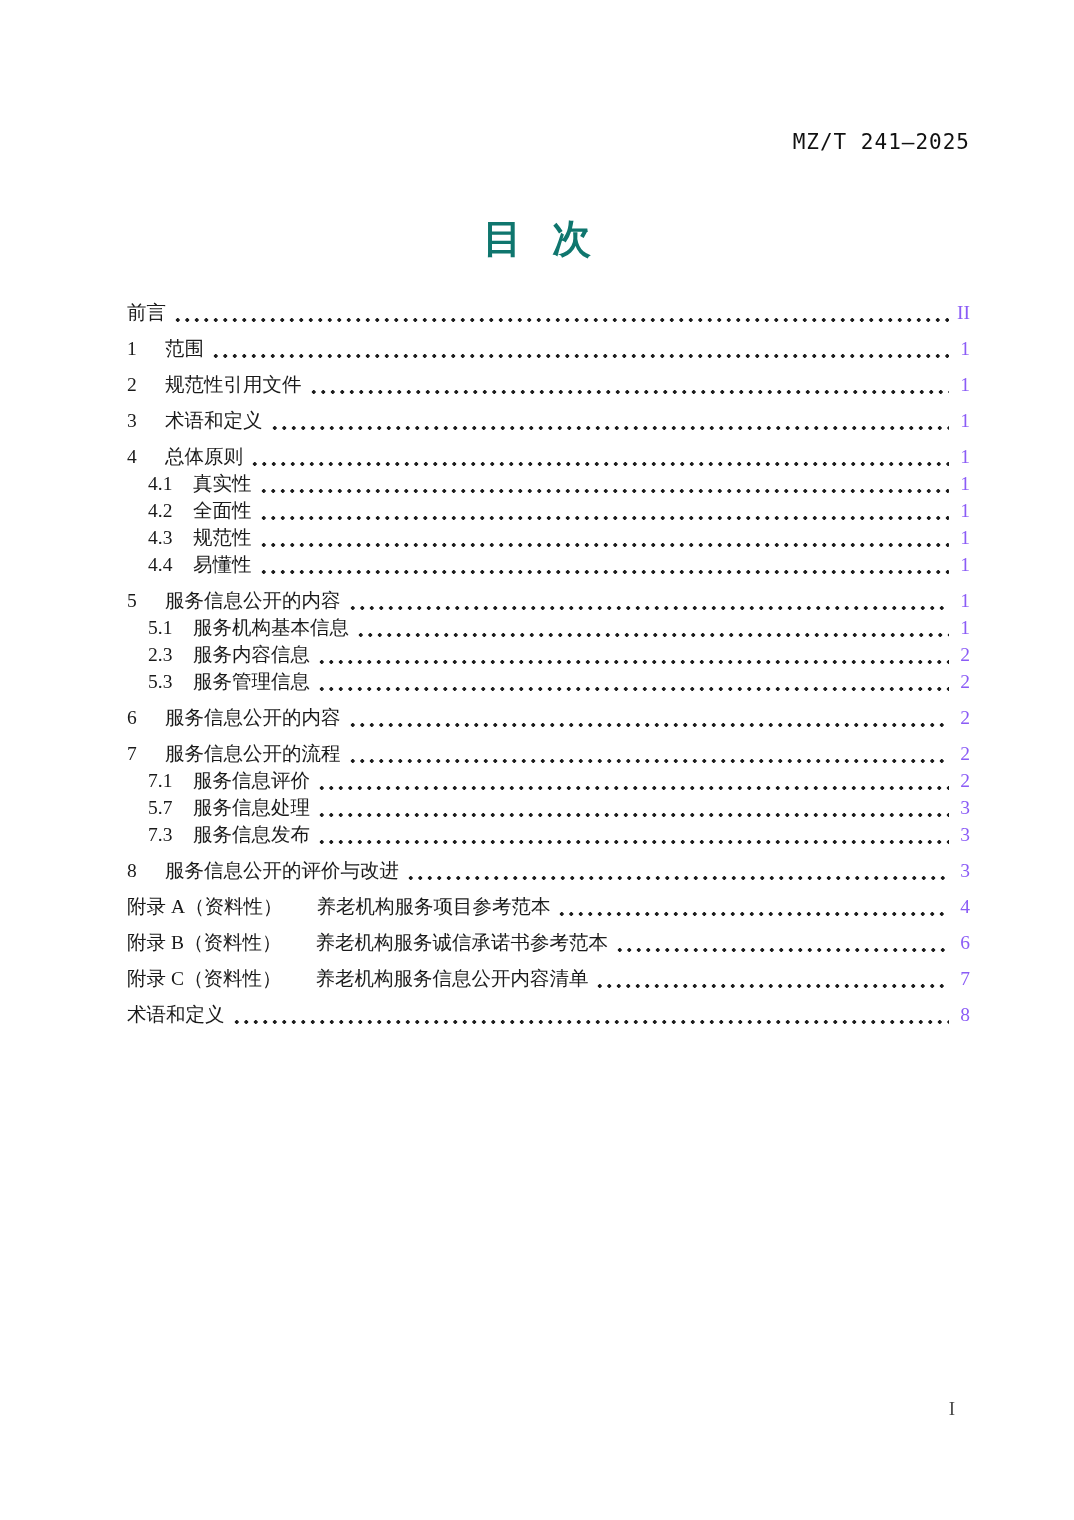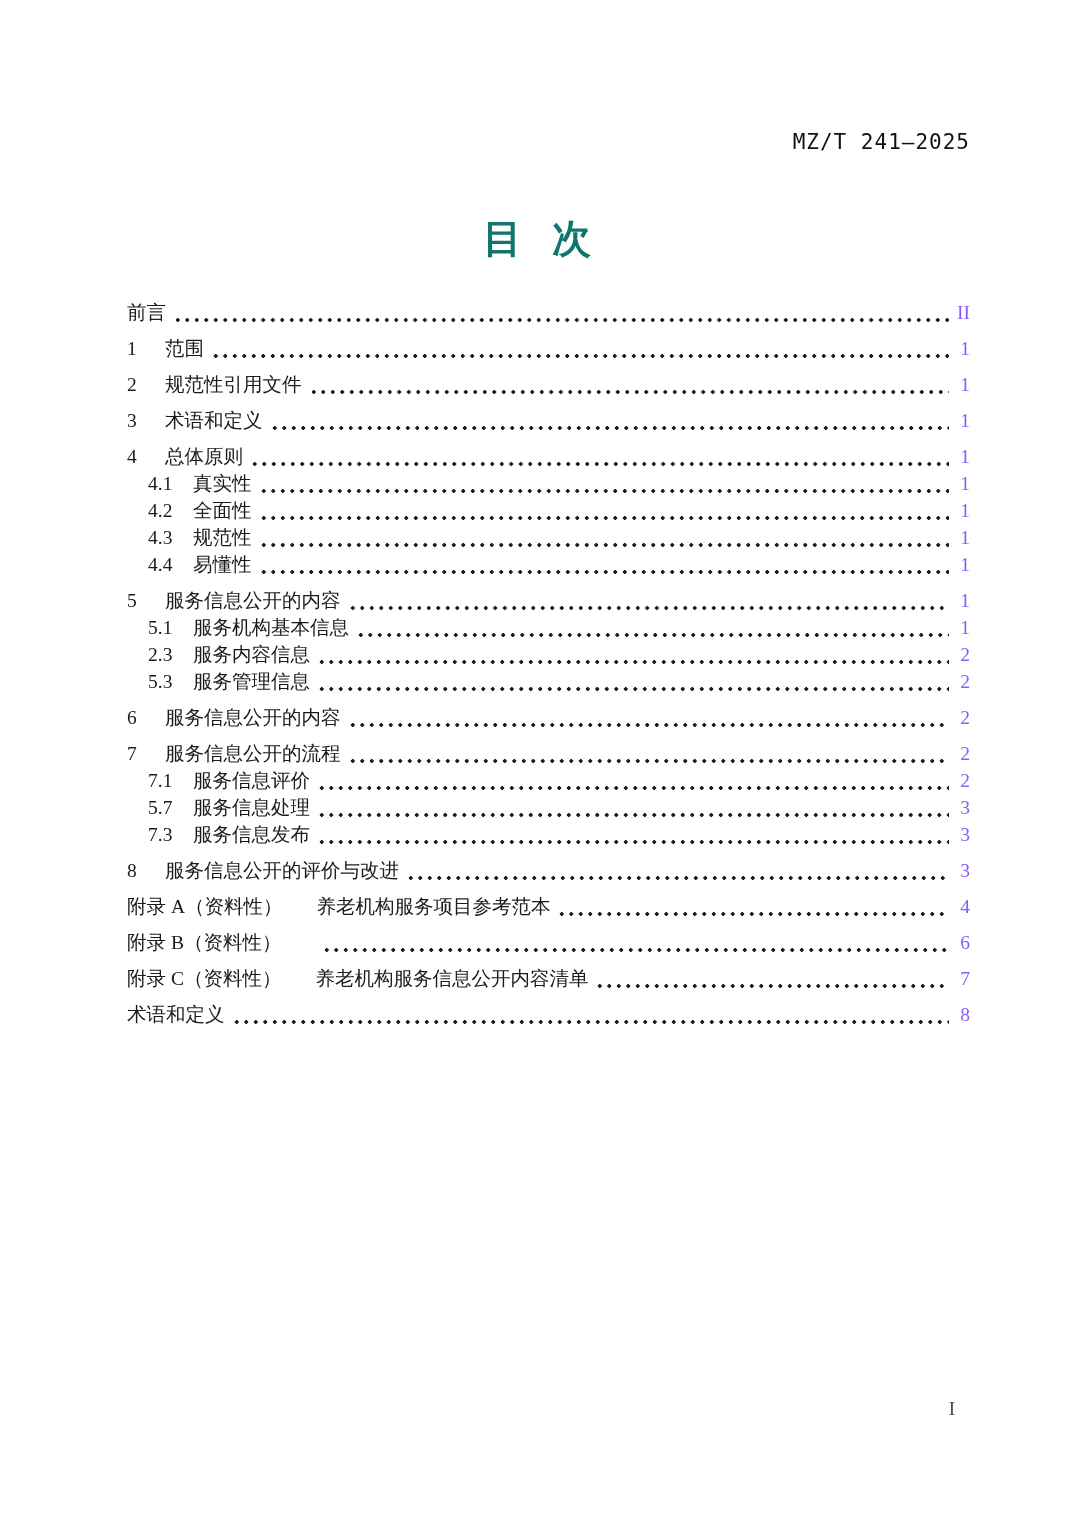--- a/index.html
+++ b/index.html
@@ -244,20 +244,21 @@
 
     <div class="row lvl0 major appendix">
       <span class="num">附录 A（资料性）</span>
       <span class="label">养老机构服务项目参考范本</span>
       <span class="dots"></span>
       <span class="pagenum">4</span>
     </div>
 
     <div class="row lvl0 major appendix">
       <span class="num">附录 B（资料性）</span>
+      <span class="label">养老机构服务诚信承诺书参考范本</span>
       <span class="dots"></span>
       <span class="pagenum">6</span>
     </div>
 
     <div class="row lvl0 major appendix">
       <span class="num">附录 C（资料性）</span>
       <span class="label">养老机构服务信息公开内容清单</span>
       <span class="dots"></span>
       <span class="pagenum">7</span>
     </div>

